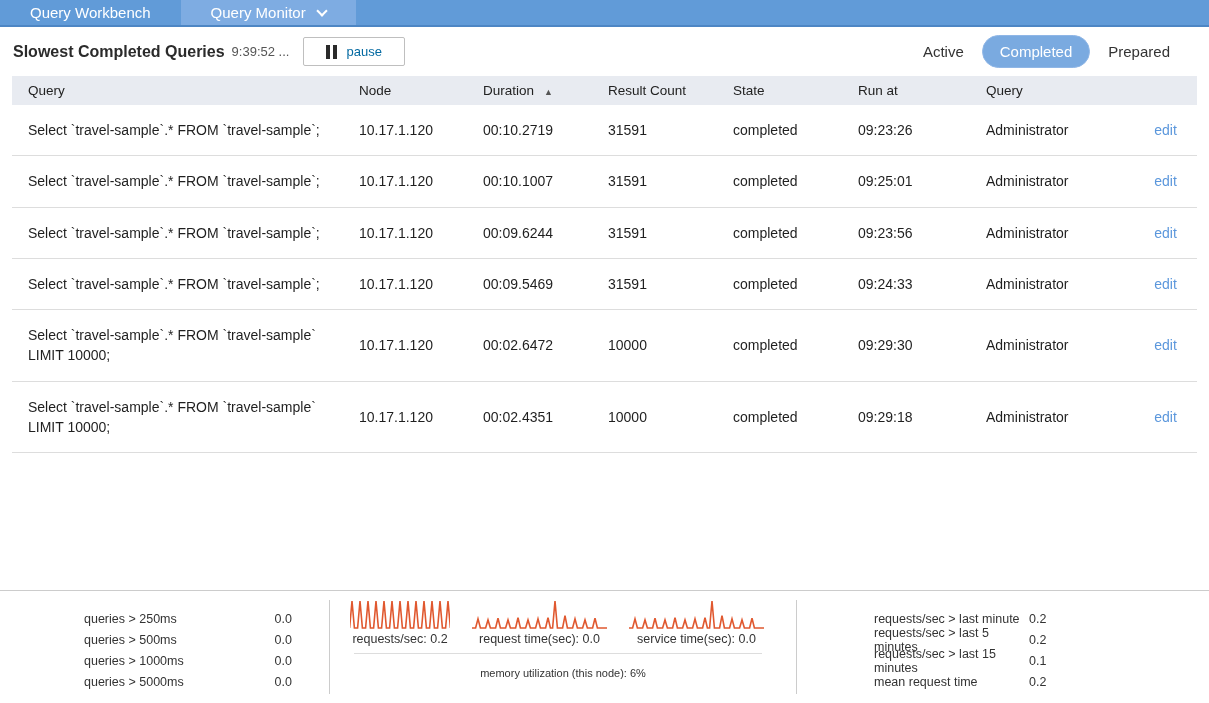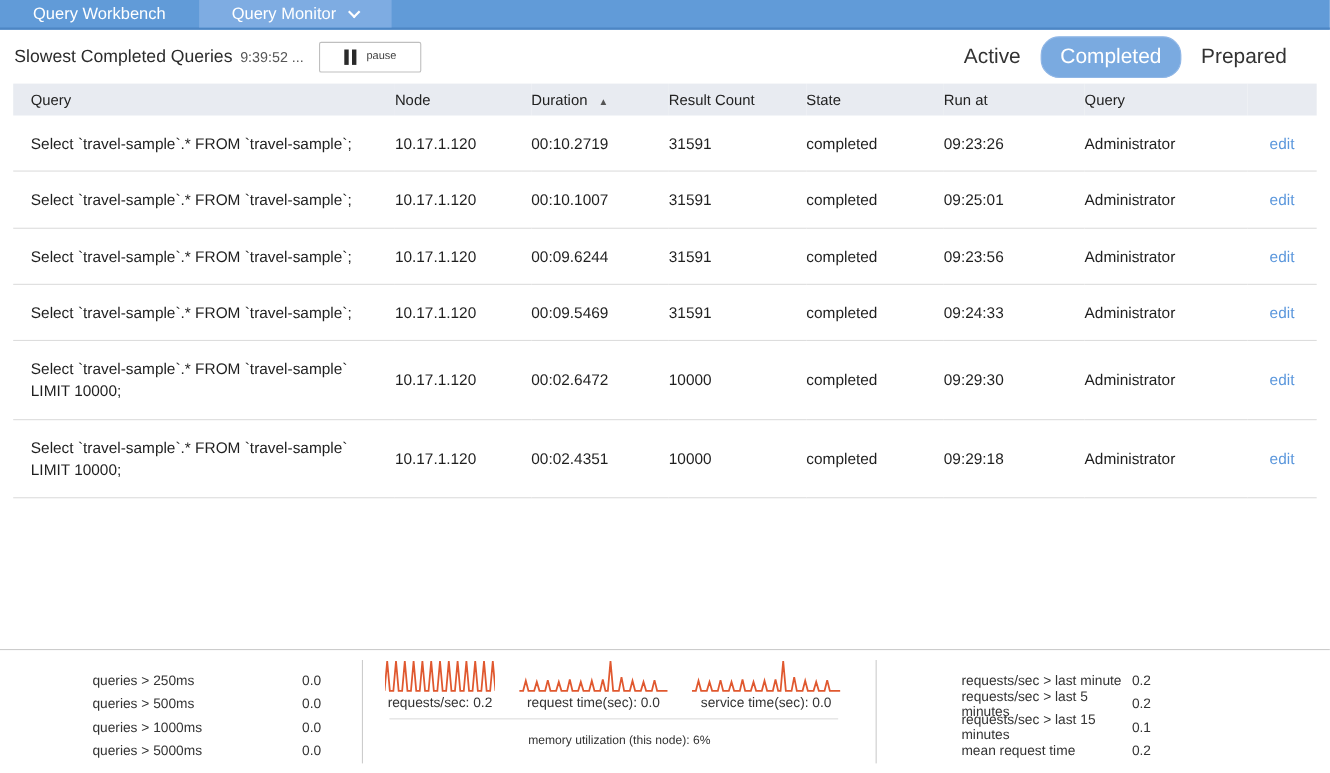--- a/index.html
+++ b/index.html
@@ -26,31 +26,31 @@
     width:8px; height:8px; margin-left:12px; margin-top:-4px;
     border-right:2px solid #fff; border-bottom:2px solid #fff;
     transform:rotate(45deg);
   }
 
   
   .titlebar {
     height:49px; flex:0 0 49px;
     display:flex; align-items:center; padding:0 13px;
   }
-  .page-title { font-size:16px; font-weight:normal; color:#2b2b2b; }
+  .page-title { font-size:16px; font-weight:bold; color:#2b2b2b; }
   .timestamp { font-size:13px; color:#555; margin-left:7px; margin-right:14px; }
   .pause-btn {
     display:flex; align-items:center; gap:9px;
     background:#fff; border:1px solid #bfbfbf; border-radius:2px;
-    padding:6px 22px; font-size:10px; color:#404040; cursor:pointer;
+    padding:6px 22px; font-size:13px; color:#0369a1; cursor:pointer;
   }
   .pause-icon { display:flex; gap:3px; }
   .pause-icon i { display:block; width:4px; height:14px; background:#2a2a2a; }
   .filters { margin-left:auto; margin-right:14px; display:flex; align-items:center; gap:6px; }
-  .filter { font-size:19px; color:#333; padding:7px 12px; cursor:pointer; }
+  .filter { font-size:15px; color:#333; padding:7px 12px; cursor:pointer; }
   .filter.pill {
     background:#7AAAE0; color:#fff; border-radius:17px; padding:7px 17px;
     border:1px solid #8FB6E6;
   }
 
   
   .table-wrap { margin:0 12px; }
   table { width:1185px; border-collapse:collapse; table-layout:fixed; }
   col.c-query{width:347px} col.c-node{width:124px} col.c-dur{width:125px}
   col.c-res{width:125px} col.c-state{width:125px} col.c-run{width:128px}

